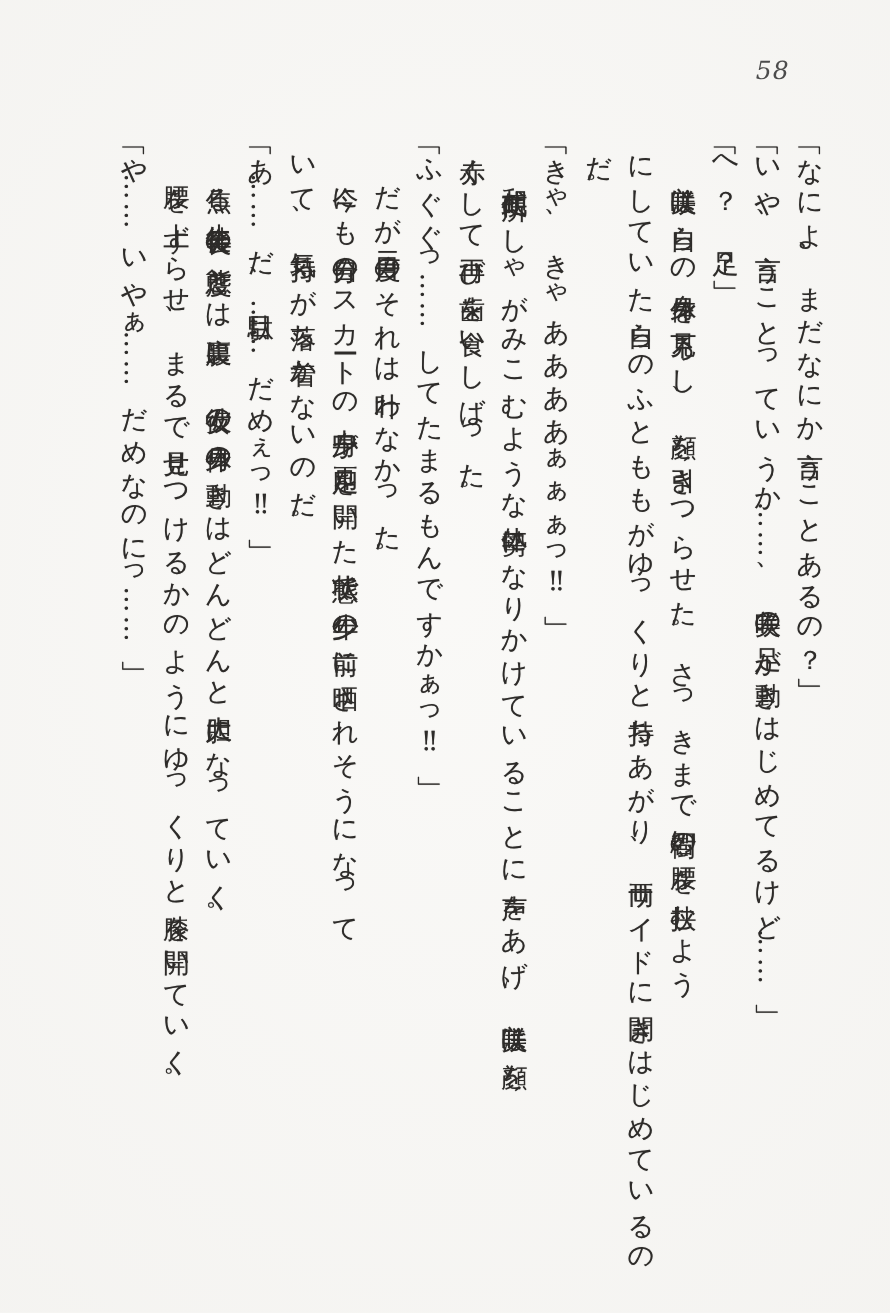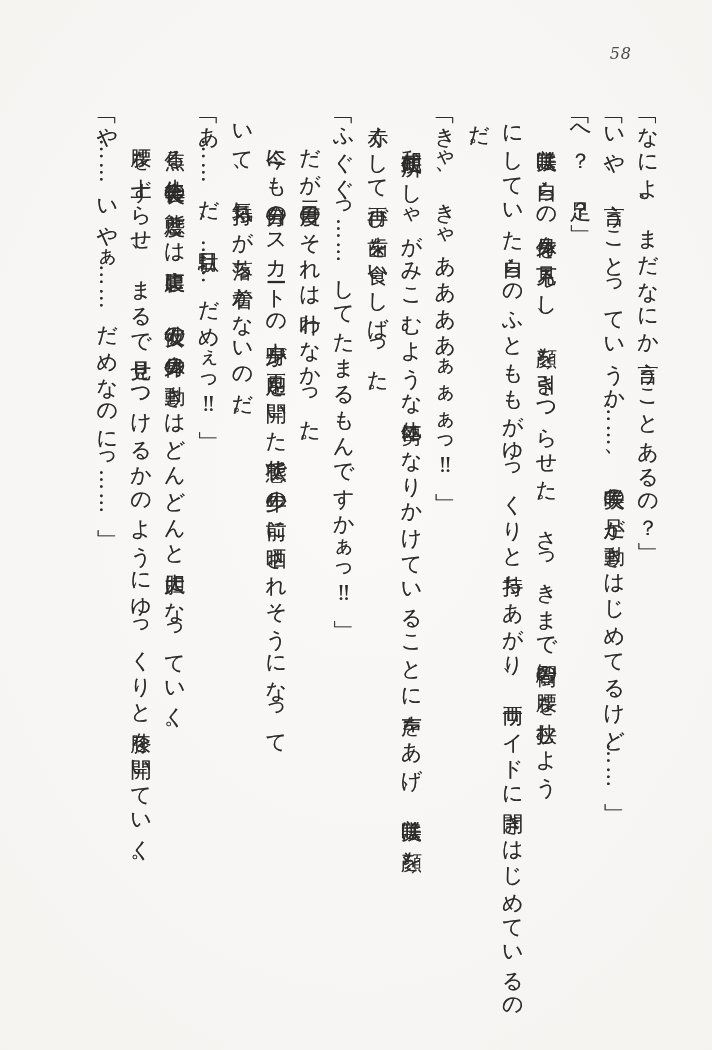--- a/index.html
+++ b/index.html
@@ -18,21 +18,21 @@
     position: absolute;
     inset: 0;
     background:
       radial-gradient(ellipse 120% 110% at 50% 45%, rgba(255,255,255,0.35), rgba(0,0,0,0.02) 90%),
       #f7f6f3;
   }
   .page-number {
     position: absolute;
     top: 44px;
     right: 80px;
-    font-size: 16px;
+    font-size: 20px;
     font-style: italic;
     letter-spacing: 1px;
     color: #4c4c4c;
   }
   .text-block {
     position: absolute;
     top: 110px;
     right: 48px;
     height: 916px;
     writing-mode: vertical-rl;

